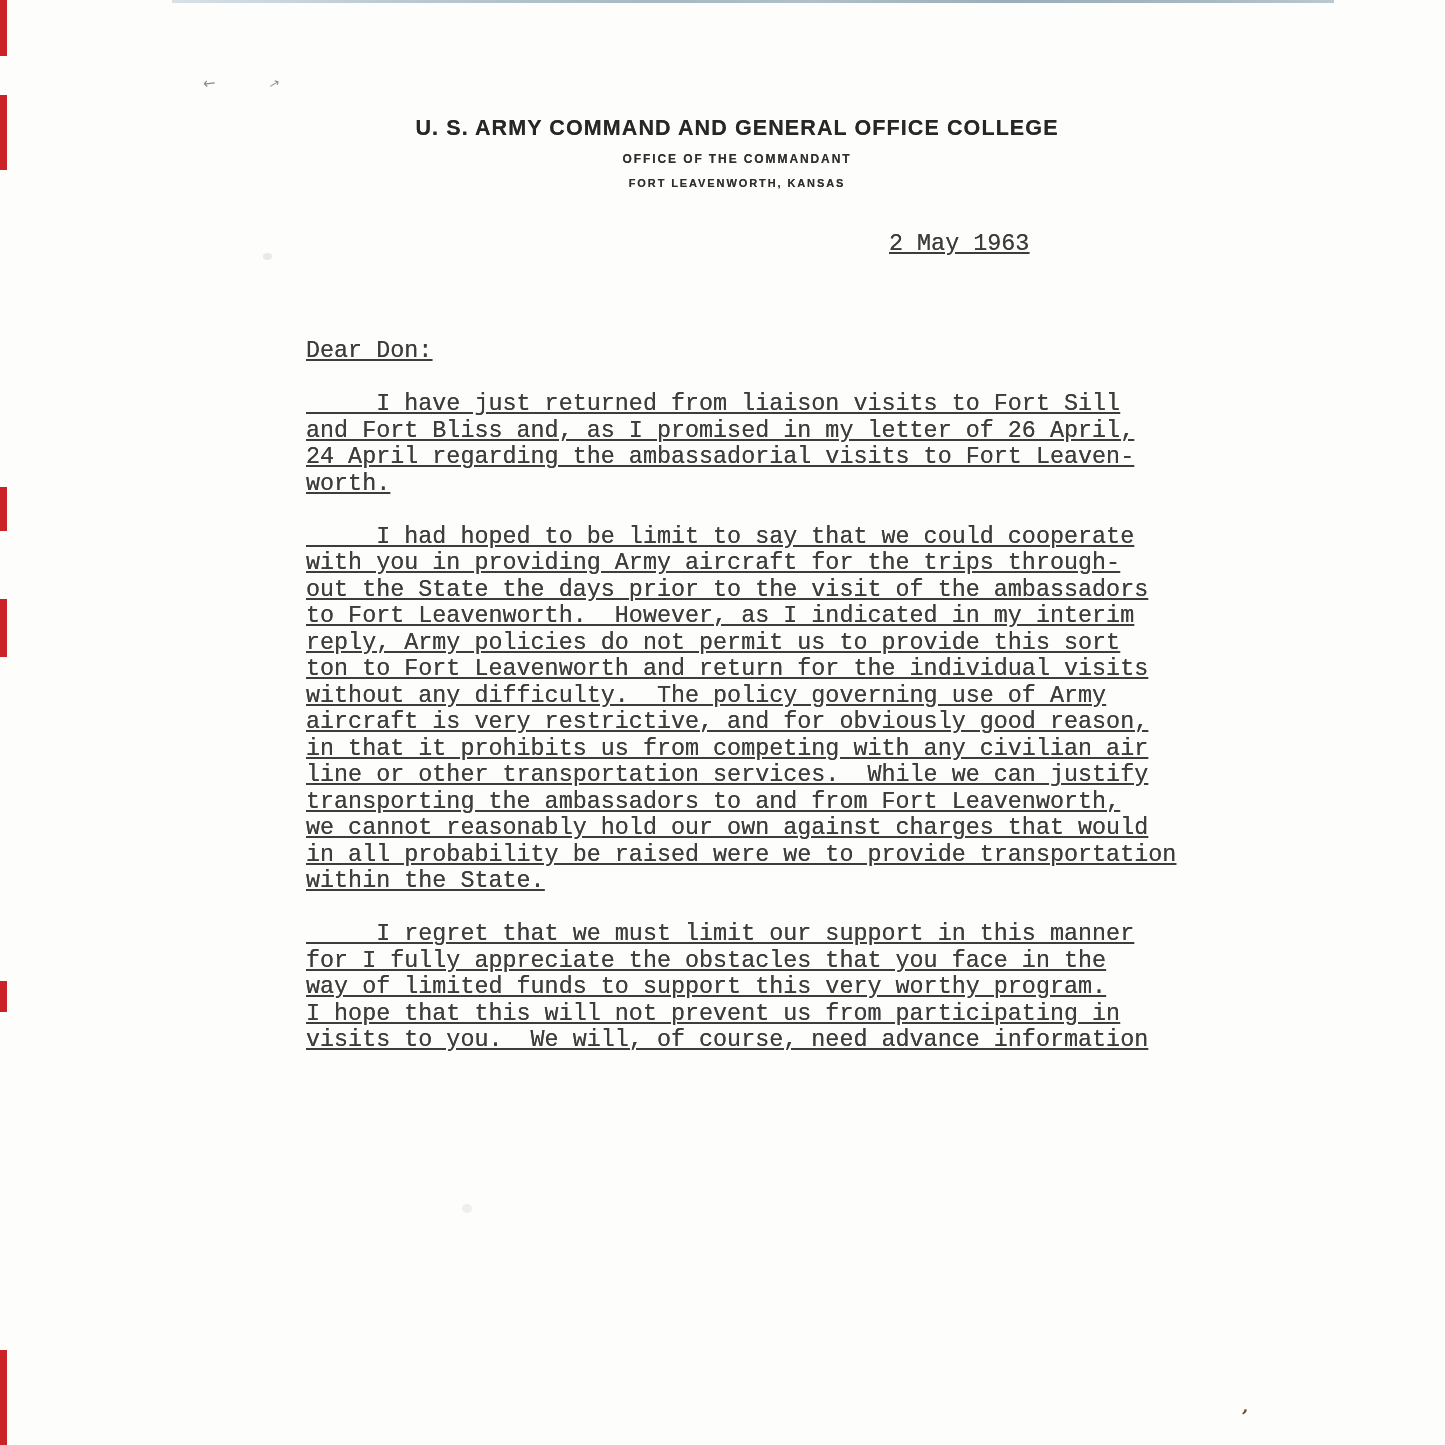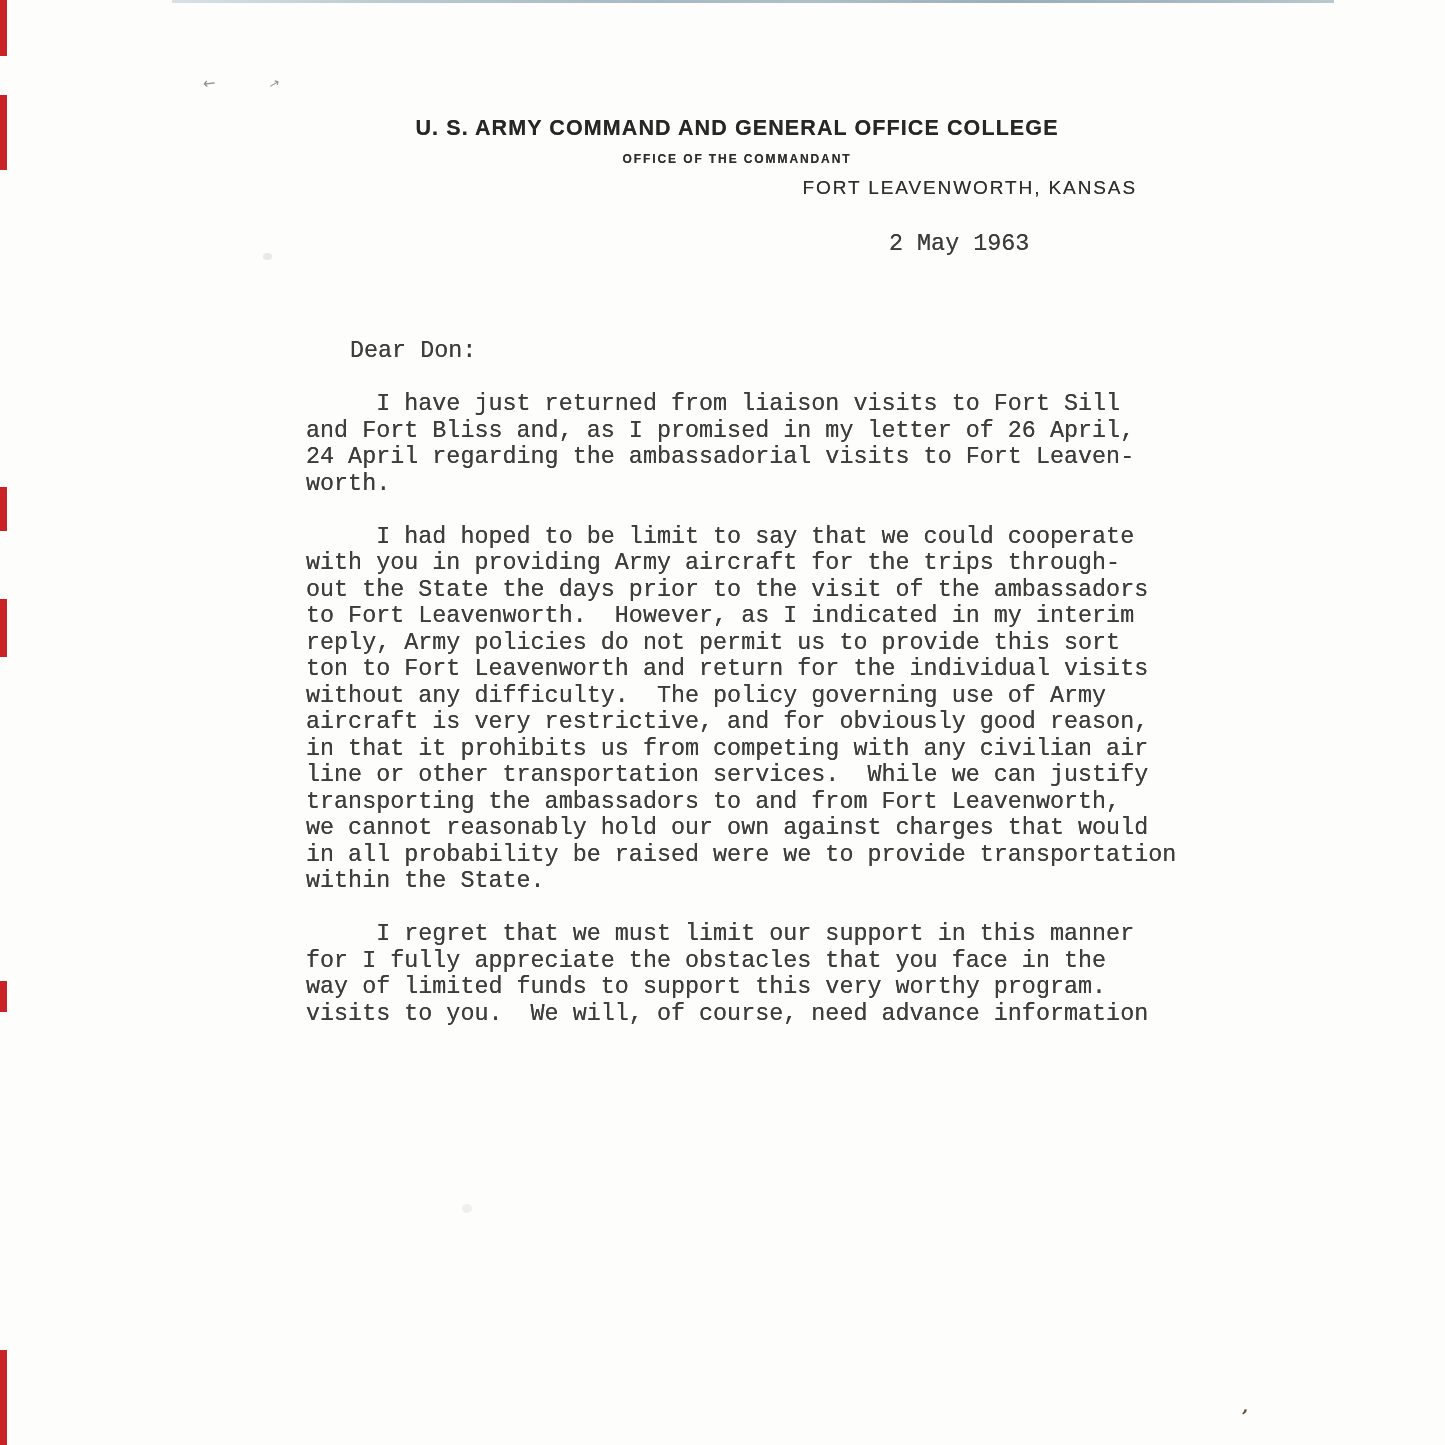--- a/index.html
+++ b/index.html
@@ -60,52 +60,52 @@
     letter-spacing: 1.9px;
     color: #2e2e2e;
     text-shadow: 0 0 0.4px rgba(46,46,46,0.7);
     white-space: nowrap;
   }
   .lh-line3 {
     position: absolute;
     top: 177px;
     left: 337px;
     width: 800px;
-    text-align: right;
-    font-size: 19px;
-    font-weight: normal;
+    text-align: center;
+    font-size: 11px;
+    font-weight: bold;
     letter-spacing: 1.9px;
     color: #2e2e2e;
     text-shadow: 0 0 0.4px rgba(46,46,46,0.7);
     white-space: nowrap;
   }
 
   
   .typewriter {
     font-family: "Liberation Mono", "DejaVu Sans Mono", monospace;
     font-size: 23.4px;
     color: #3d3d3d;
     text-shadow: 0 0 0.45px rgba(55,55,55,0.85);
+    text-decoration: underline;
   }
   .date-line {
     position: absolute;
     top: 231px;
     left: 889px;
     white-space: pre;
   }
   .letter-body {
     position: absolute;
     top: 338px;
     left: 306px;
     line-height: 26.5px;
   }
   .letter-body .salutation {
     white-space: pre;
     margin-bottom: 26.5px;
-    margin-left: 44px;
   }
   .paragraph {
     margin-bottom: 26.5px;
   }
   .tline {
     white-space: pre;
     height: 26.5px;
   }
 
   
@@ -208,19 +208,20 @@
         <div class="tline">line or other transportation services.  While we can justify</div>
         <div class="tline">transporting the ambassadors to and from Fort Leavenworth,</div>
         <div class="tline">we cannot reasonably hold our own against charges that would</div>
         <div class="tline">in all probability be raised were we to provide transportation</div>
         <div class="tline">within the State.</div>
       </div>
     <div class="paragraph">
         <div class="tline">     I regret that we must limit our support in this manner</div>
         <div class="tline">for I fully appreciate the obstacles that you face in the</div>
         <div class="tline">way of limited funds to support this very worthy program.</div>
+        <div class="tline">I hope that this will not prevent us from participating in</div>
         <div class="tline">visits to you.  We will, of course, need advance information</div>
       </div>
   </div>
 
   <span class="ink-speck">,</span>
 
 </div>
 
 </body></html>

